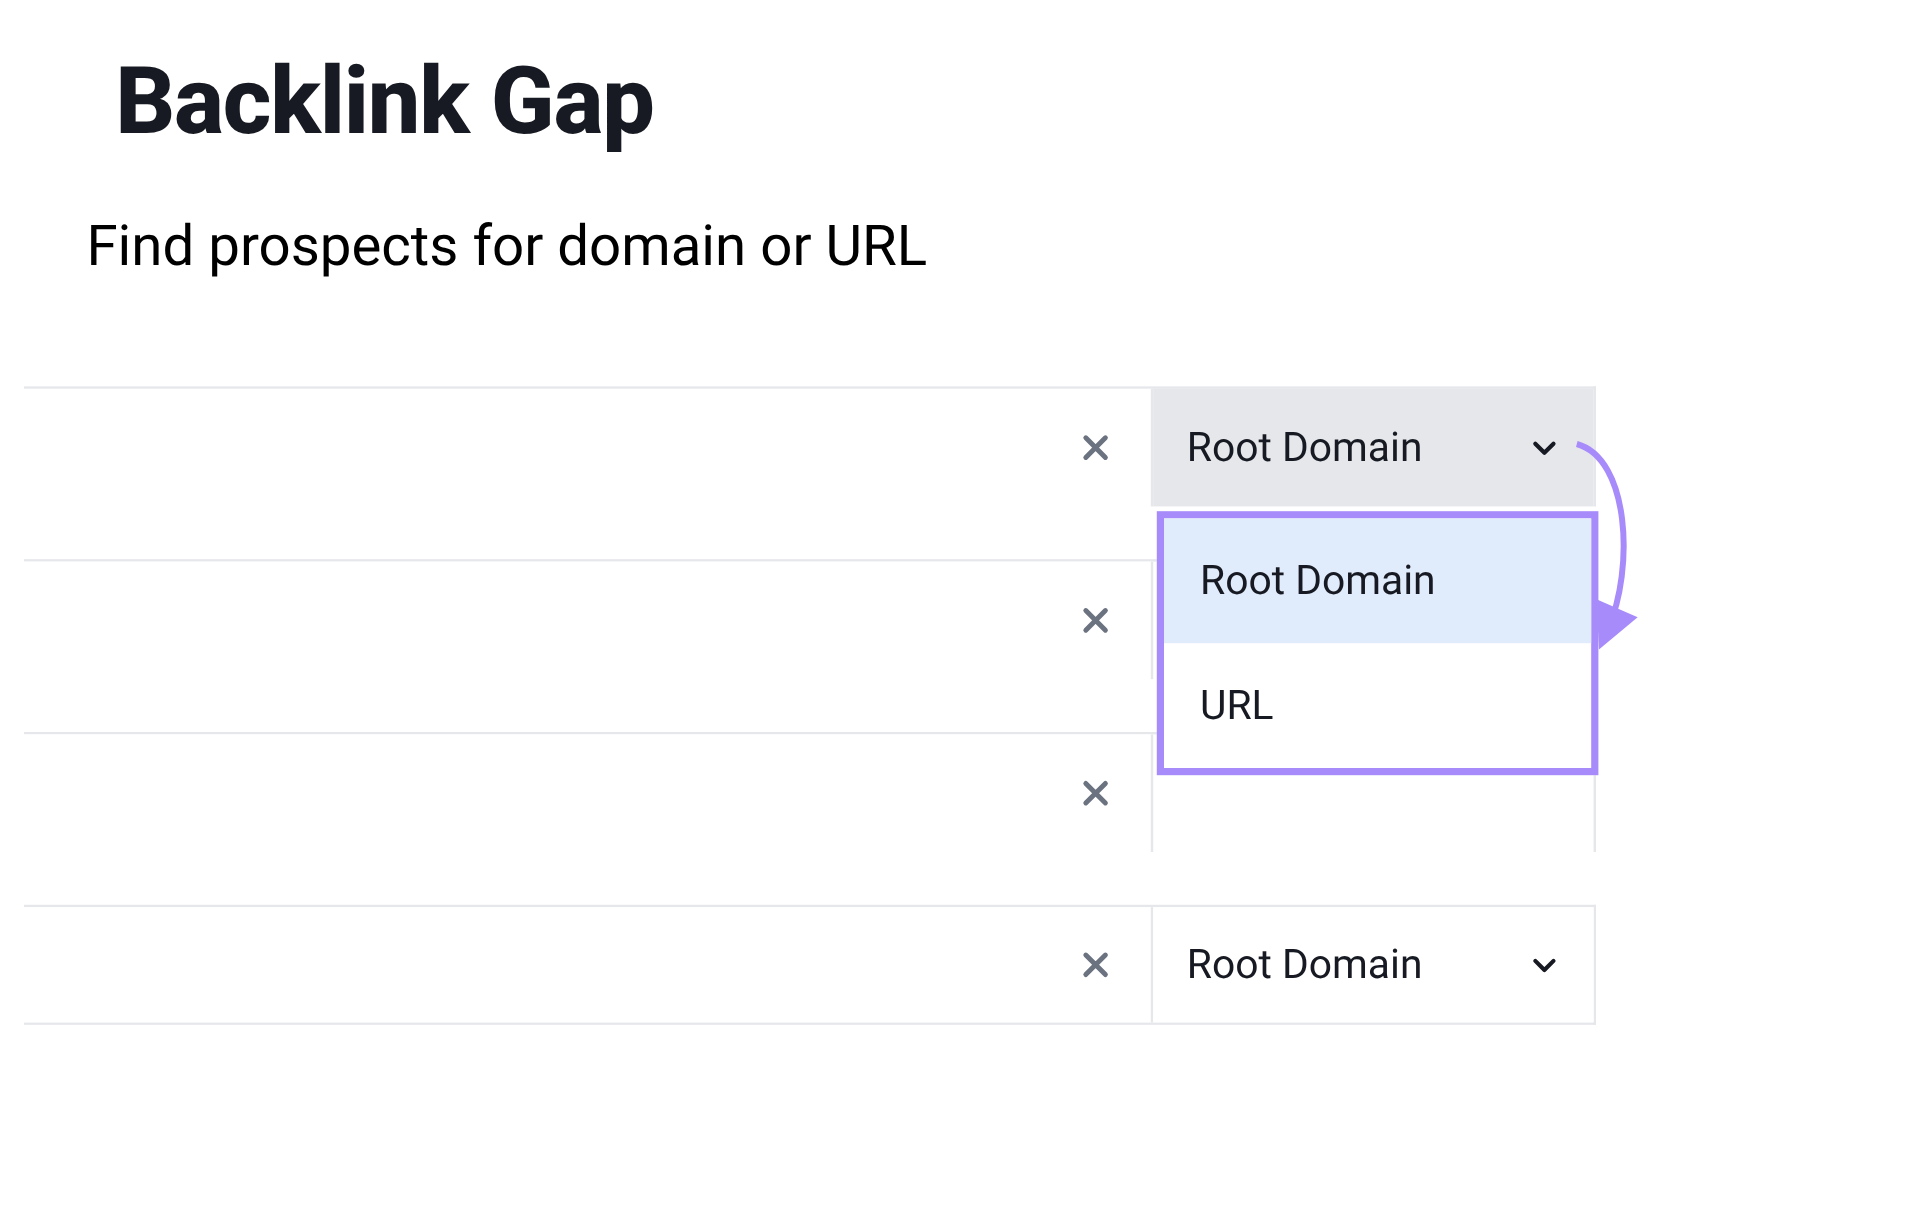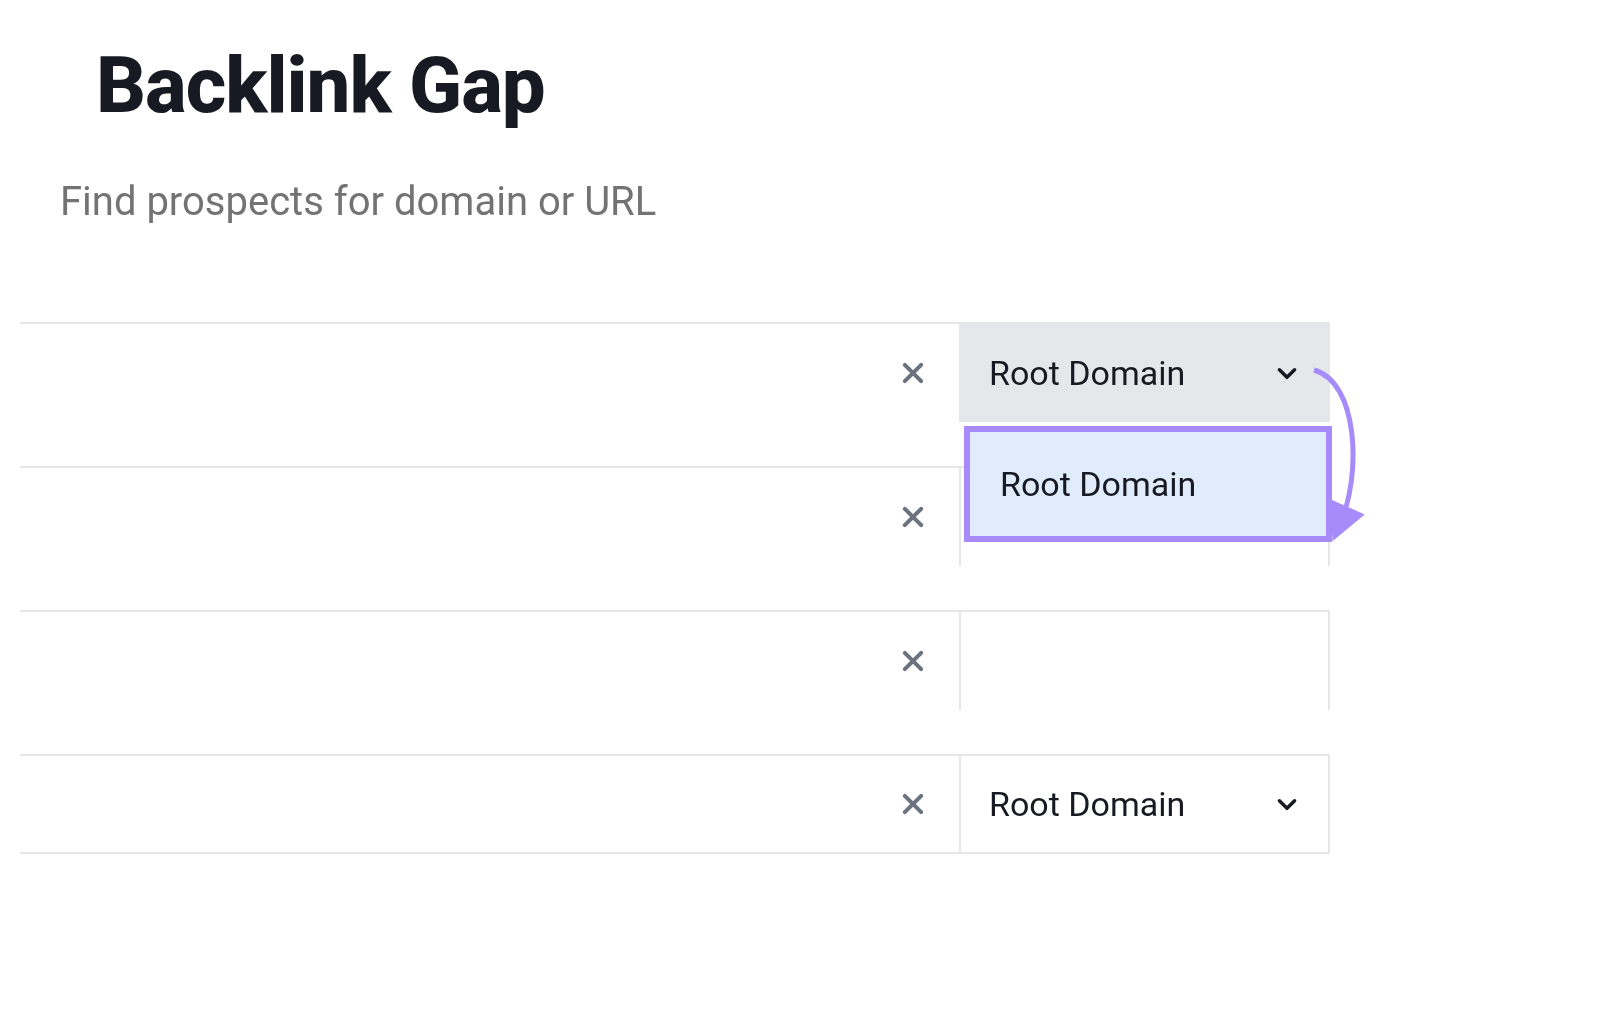--- a/index.html
+++ b/index.html
@@ -10,25 +10,25 @@
     position: absolute;
     left: 76px;
     top: 40px;
     font-size: 78px;
     font-weight: 800;
     letter-spacing: -1px;
     color: #171a22;
   }
   .subtitle {
     position: absolute;
-    left: 40px;
+    left: 52px;
     top: 178px;
-    font-size: 40px;
+    font-size: 47px;
     font-weight: 400;
-    color: #737373;
+    color: #000000;
   }
 
   .rows {
     position: absolute;
     left: 0;
     top: 322px;
     width: 1310px;
   }
   .row {
     display: flex;
@@ -189,20 +189,23 @@
             <polyline points="5 9 12 16 19 9" stroke-linecap="round" stroke-linejoin="round"></polyline>
           </svg>
       </div>
     </div>
 
   </div>
 
   <div class="dropdown">
     <div class="opt selected">
       <span>Root Domain</span>
+    </div>
+    <div class="opt">
+      <span>URL</span>
     </div>
   </div>
 
   <div class="arrow">
     <svg viewBox="0 0 54 184">
       <defs>
         <marker id="ah" viewBox="0 0 12 12" refX="6" refY="6" markerWidth="9" markerHeight="9" orient="auto-start-reverse">
           <path d="M1 1 L11 6 L1 11 Z" fill="#a78bfa"></path>
         </marker>
       </defs>

